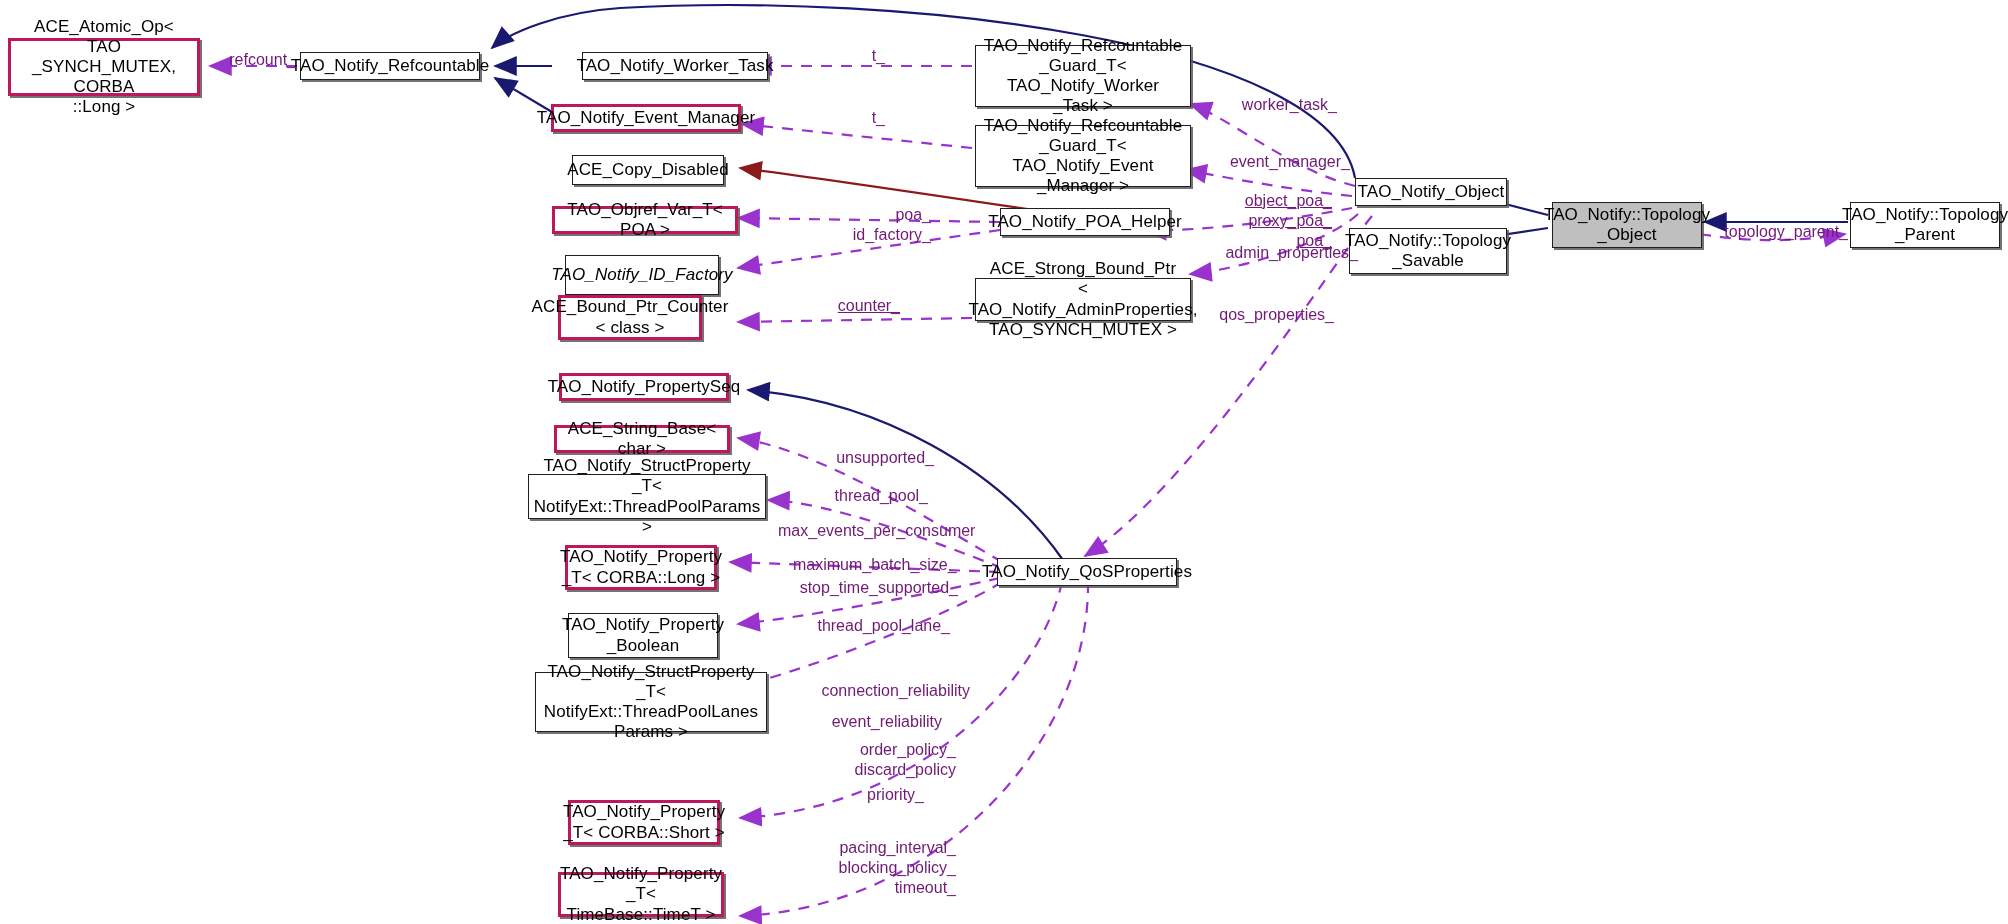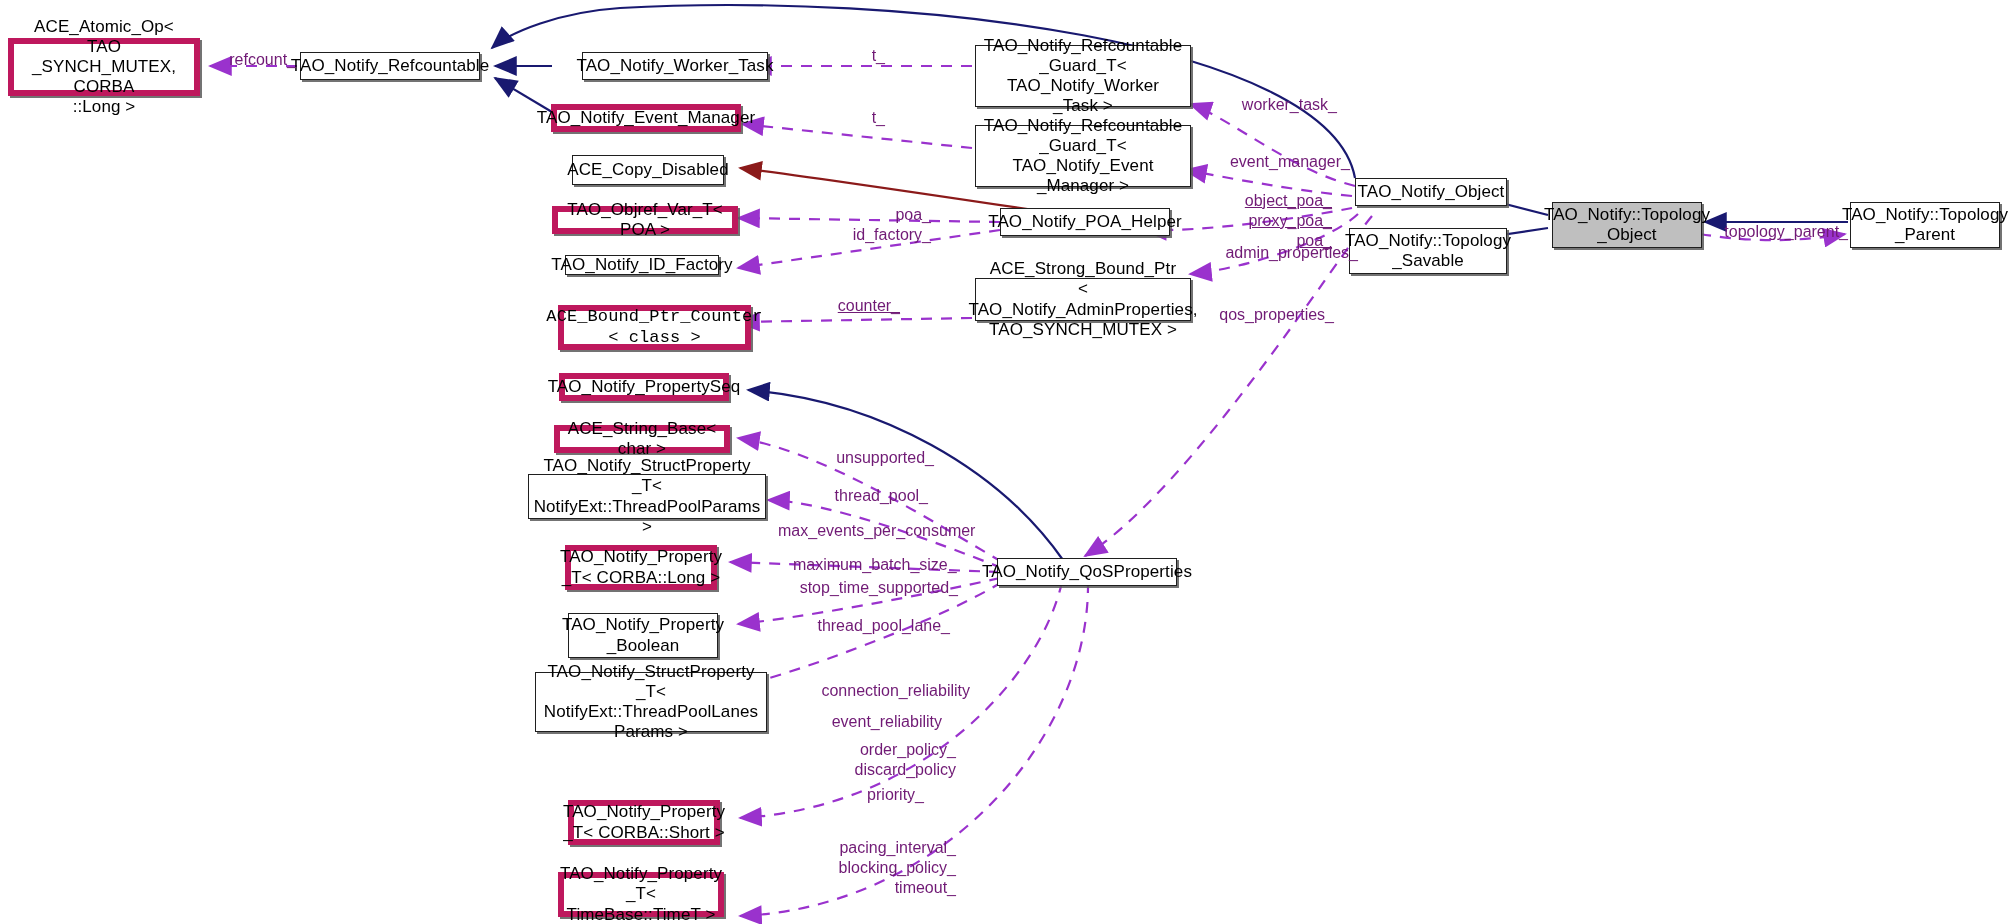--- a/index.html
+++ b/index.html
@@ -36,21 +36,21 @@
     text-align: center;
     font-size: 17px;
     color: #000000;
     line-height: 1.18;
     letter-spacing: 0.1px;
     white-space: pre-line;
     padding: 1px 5px;
     z-index: 5;
   }
   .node.red {
-    border: 6px solid #be185d;
+    border: 3px solid #be185d;
   }
   .node.gray {
     background: #bfbfbf;
   }
   .edge-label {
     position: absolute;
     font-size: 16px;
     color: #701a75;
     font-family: "Liberation Sans", "DejaVu Sans", sans-serif;
     white-space: pre-line;
@@ -149,23 +149,23 @@
   <div class="node" style="left:300px;top:52px;  width:180px; height:28px;">TAO_Notify_Refcountable</div>
 
   <div class="node" style="left:582px;top:52px;  width:186px; height:28px;">TAO_Notify_Worker_Task</div>
 
   <div class="node red" style="left:551px;top:104px; width:190px; height:28px;">TAO_Notify_Event_Manager</div>
 
   <div class="node" style="left:572px;top:155px; width:152px; height:30px;">ACE_Copy_Disabled</div>
 
   <div class="node red" style="left:552px;top:206px; width:186px; height:28px;">TAO_Objref_Var_T&lt; POA &gt;</div>
 
-  <div class="node" style="left:565px;top:255px; width:154px; height:20px;">TAO_Notify_ID_Factory</div>
-
-  <div class="node red" style="left:558px;top:305px; width:193px; height:45px;font-family:Liberation Mono, monospace;">ACE_Bound_Ptr_Counter
+  <div class="node" style="left:565px;top:255px; width:154px; height:40px;font-style:italic;">TAO_Notify_ID_Factory</div>
+
+  <div class="node red" style="left:558px;top:295px; width:144px; height:45px;">ACE_Bound_Ptr_Counter
 &lt; class &gt;</div>
 
   <div class="node red" style="left:559px;top:373px; width:170px; height:28px;">TAO_Notify_PropertySeq</div>
 
   <div class="node red" style="left:554px;top:425px; width:176px; height:28px;">ACE_String_Base&lt; char &gt;</div>
 
   <div class="node" style="left:528px;top:474px; width:238px; height:45px;">TAO_Notify_StructProperty
 _T&lt; NotifyExt::ThreadPoolParams &gt;</div>
 
   <div class="node red" style="left:565px;top:545px; width:152px; height:45px;">TAO_Notify_Property

